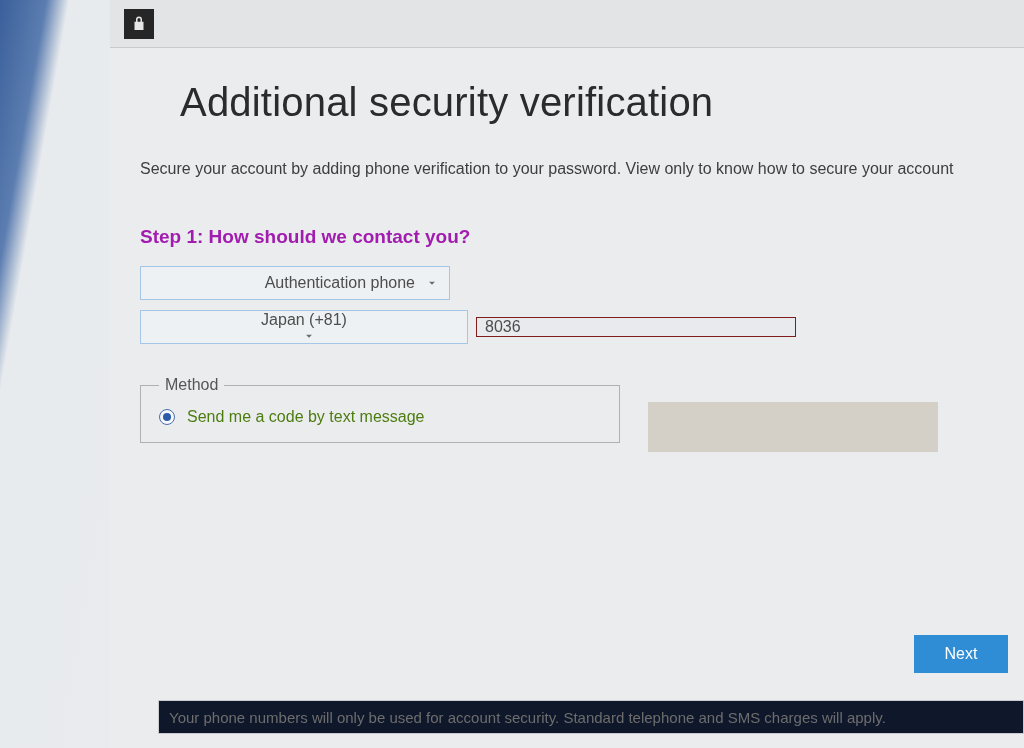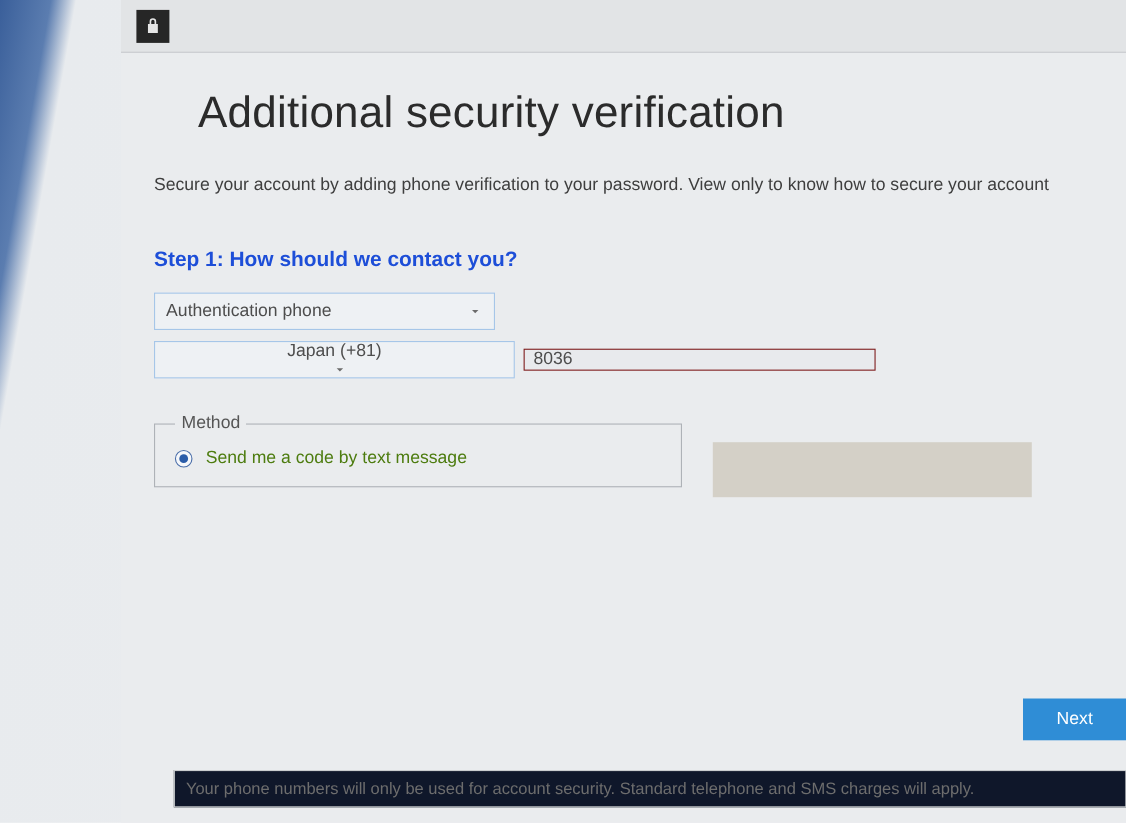--- a/index.html
+++ b/index.html
@@ -48,27 +48,27 @@
     .subtitle {
       font-size: 16px;
       color: #3e3e3e;
       line-height: 1.45;
       margin-bottom: 46px;
       max-width: 960px;
     }
     .step-heading {
       font-size: 19px;
       font-weight: 600;
-      color: #1d4ed8;
+      color: #a21caf;
       margin-bottom: 18px;
     }
     .select {
       display: inline-flex;
       align-items: center;
-      justify-content: space-between;
+      justify-content: flex-end;
       height: 34px;
       border: 1px solid #a6c6e8;
       background: #eef1f4;
       padding: 0 10px;
       font-size: 16px;
       color: #4d4d4d;
       cursor: pointer;
     }
     .select .chev {
       margin-left: 10px;
@@ -124,21 +124,21 @@
       background: #f5f7fa;
     }
     .radio .dot {
       width: 8px;
       height: 8px;
       border-radius: 50%;
       background: #2a5ca8;
     }
     .next-btn {
       position: absolute;
-      right: 0;
+      right: 16px;
       top: 635px;
       min-width: 94px;
       height: 38px;
       background: #2f8dd6;
       color: #fff;
       border: none;
       font-size: 16px;
       padding: 0 20px;
       cursor: pointer;
     }

